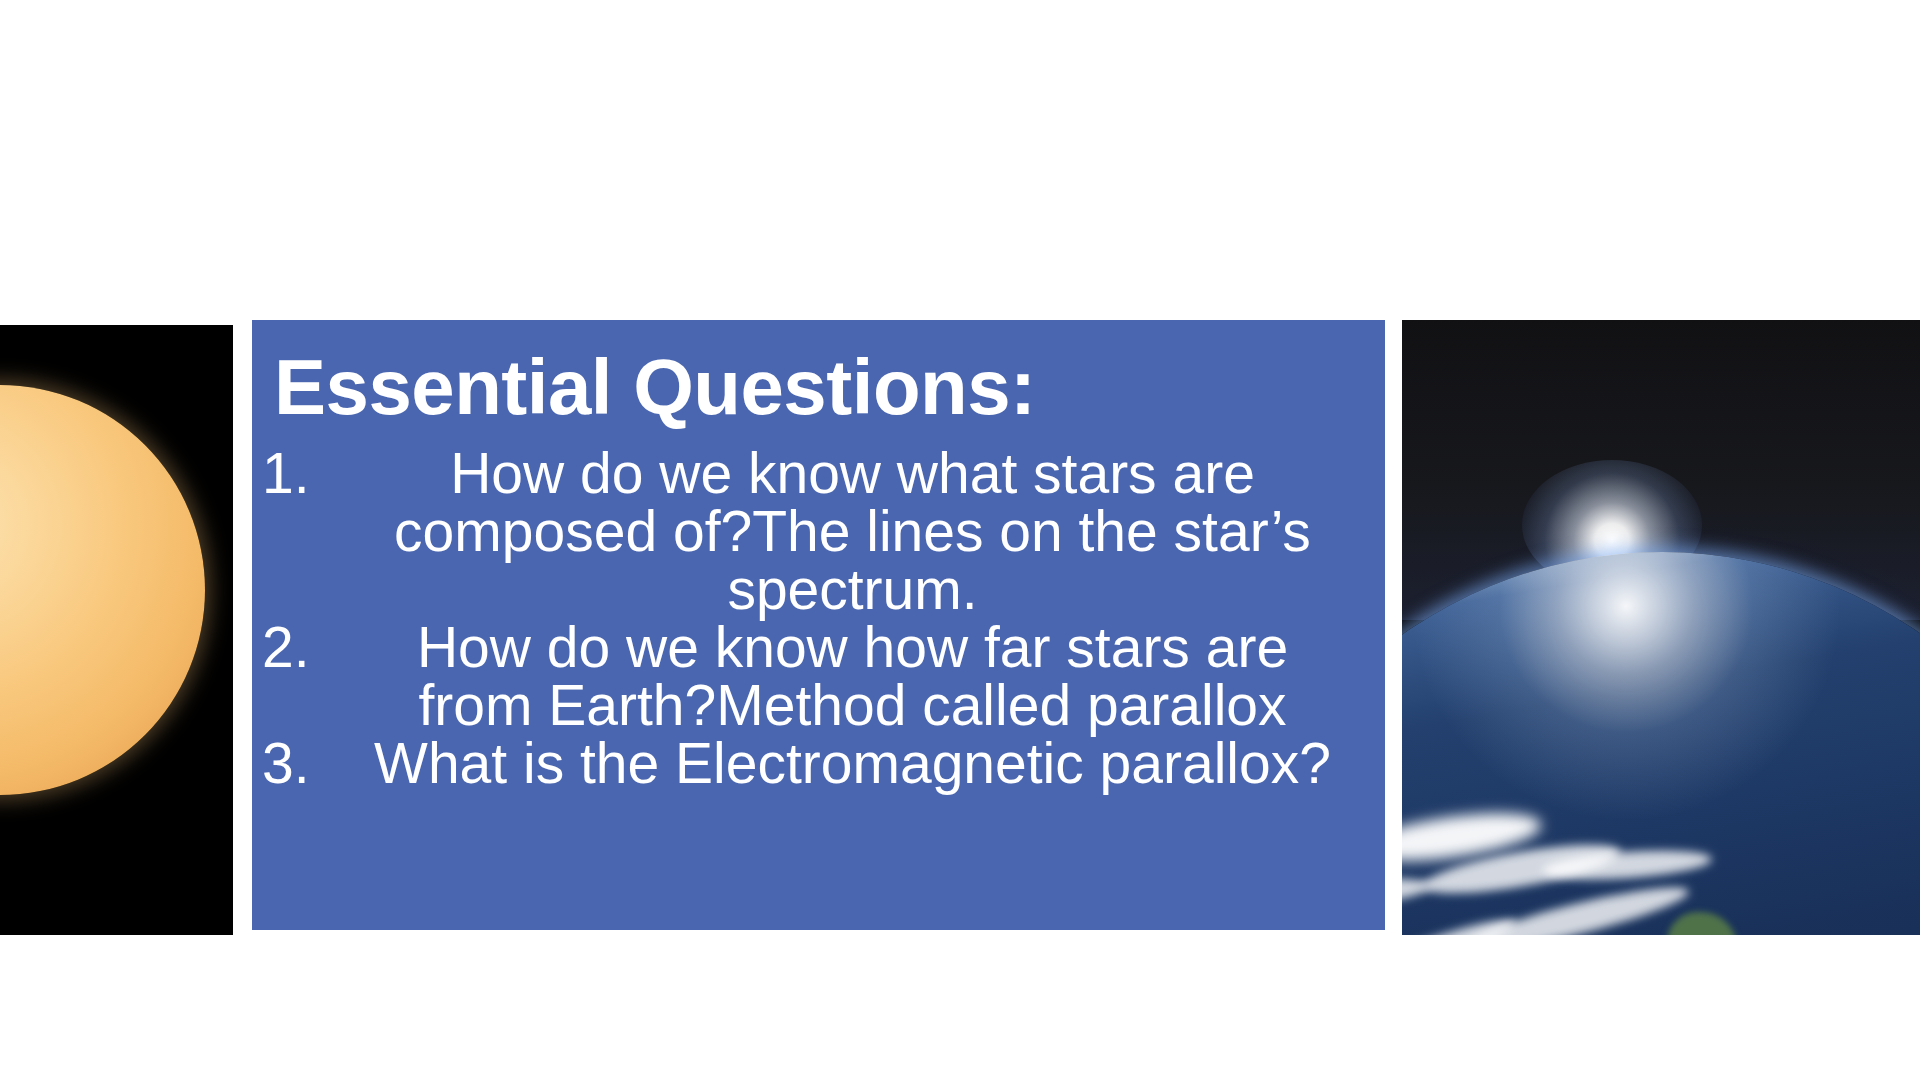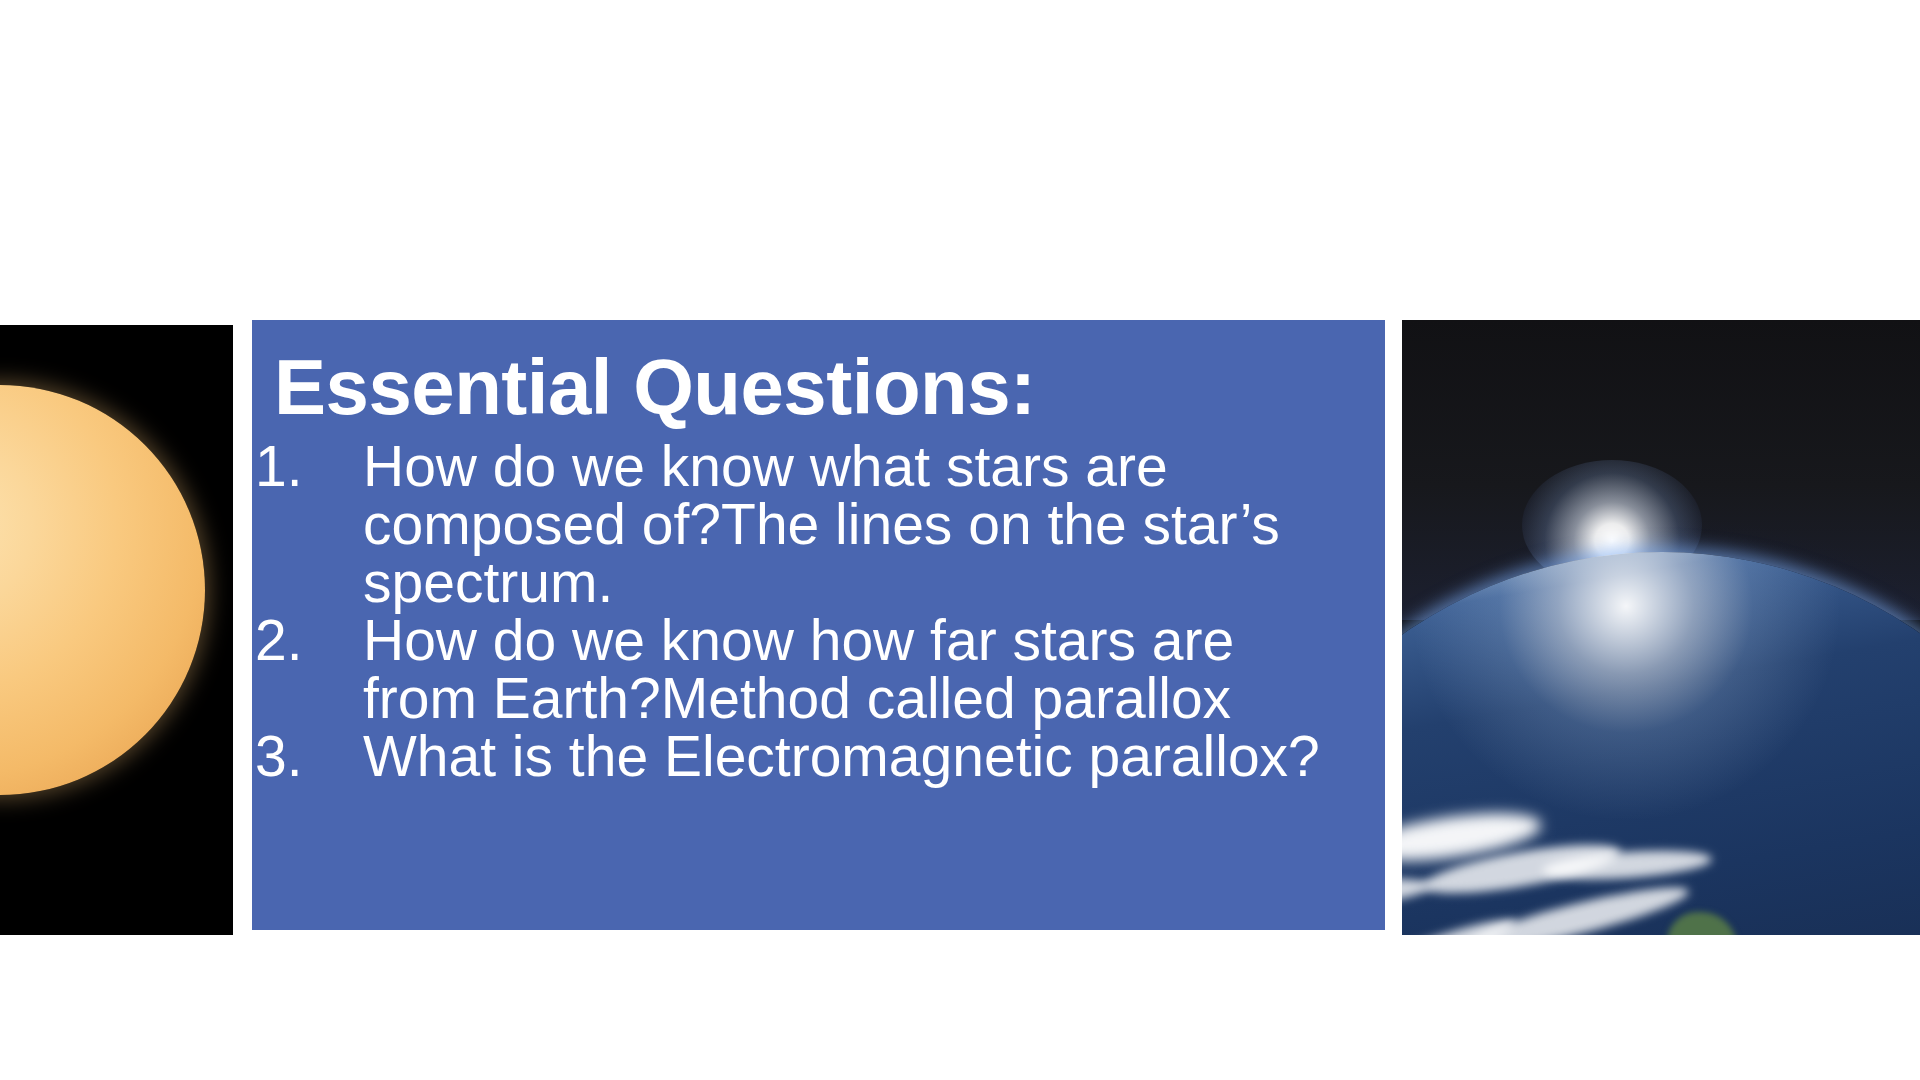--- a/index.html
+++ b/index.html
@@ -70,23 +70,24 @@
     padding: 28px 0 0 22px;
     color: #ffffff;
     font-size: 78px;
     font-weight: bold;
     line-height: 1.02;
     letter-spacing: -0.5px;
     white-space: nowrap;
   }
   .question-list {
     list-style: none;
-    margin: 1px;
+    margin: 8px;
     padding: 8px 12px 0 0;
     counter-reset: qnum;
+    text-align: center;
   }
   .question-item {
     position: relative;
     color: #ffffff;
     font-size: 57px;
     font-weight: 300;
     line-height: 1.02;
     padding: 0 30px 0 110px;
     margin: 0;
     counter-increment: qnum;

